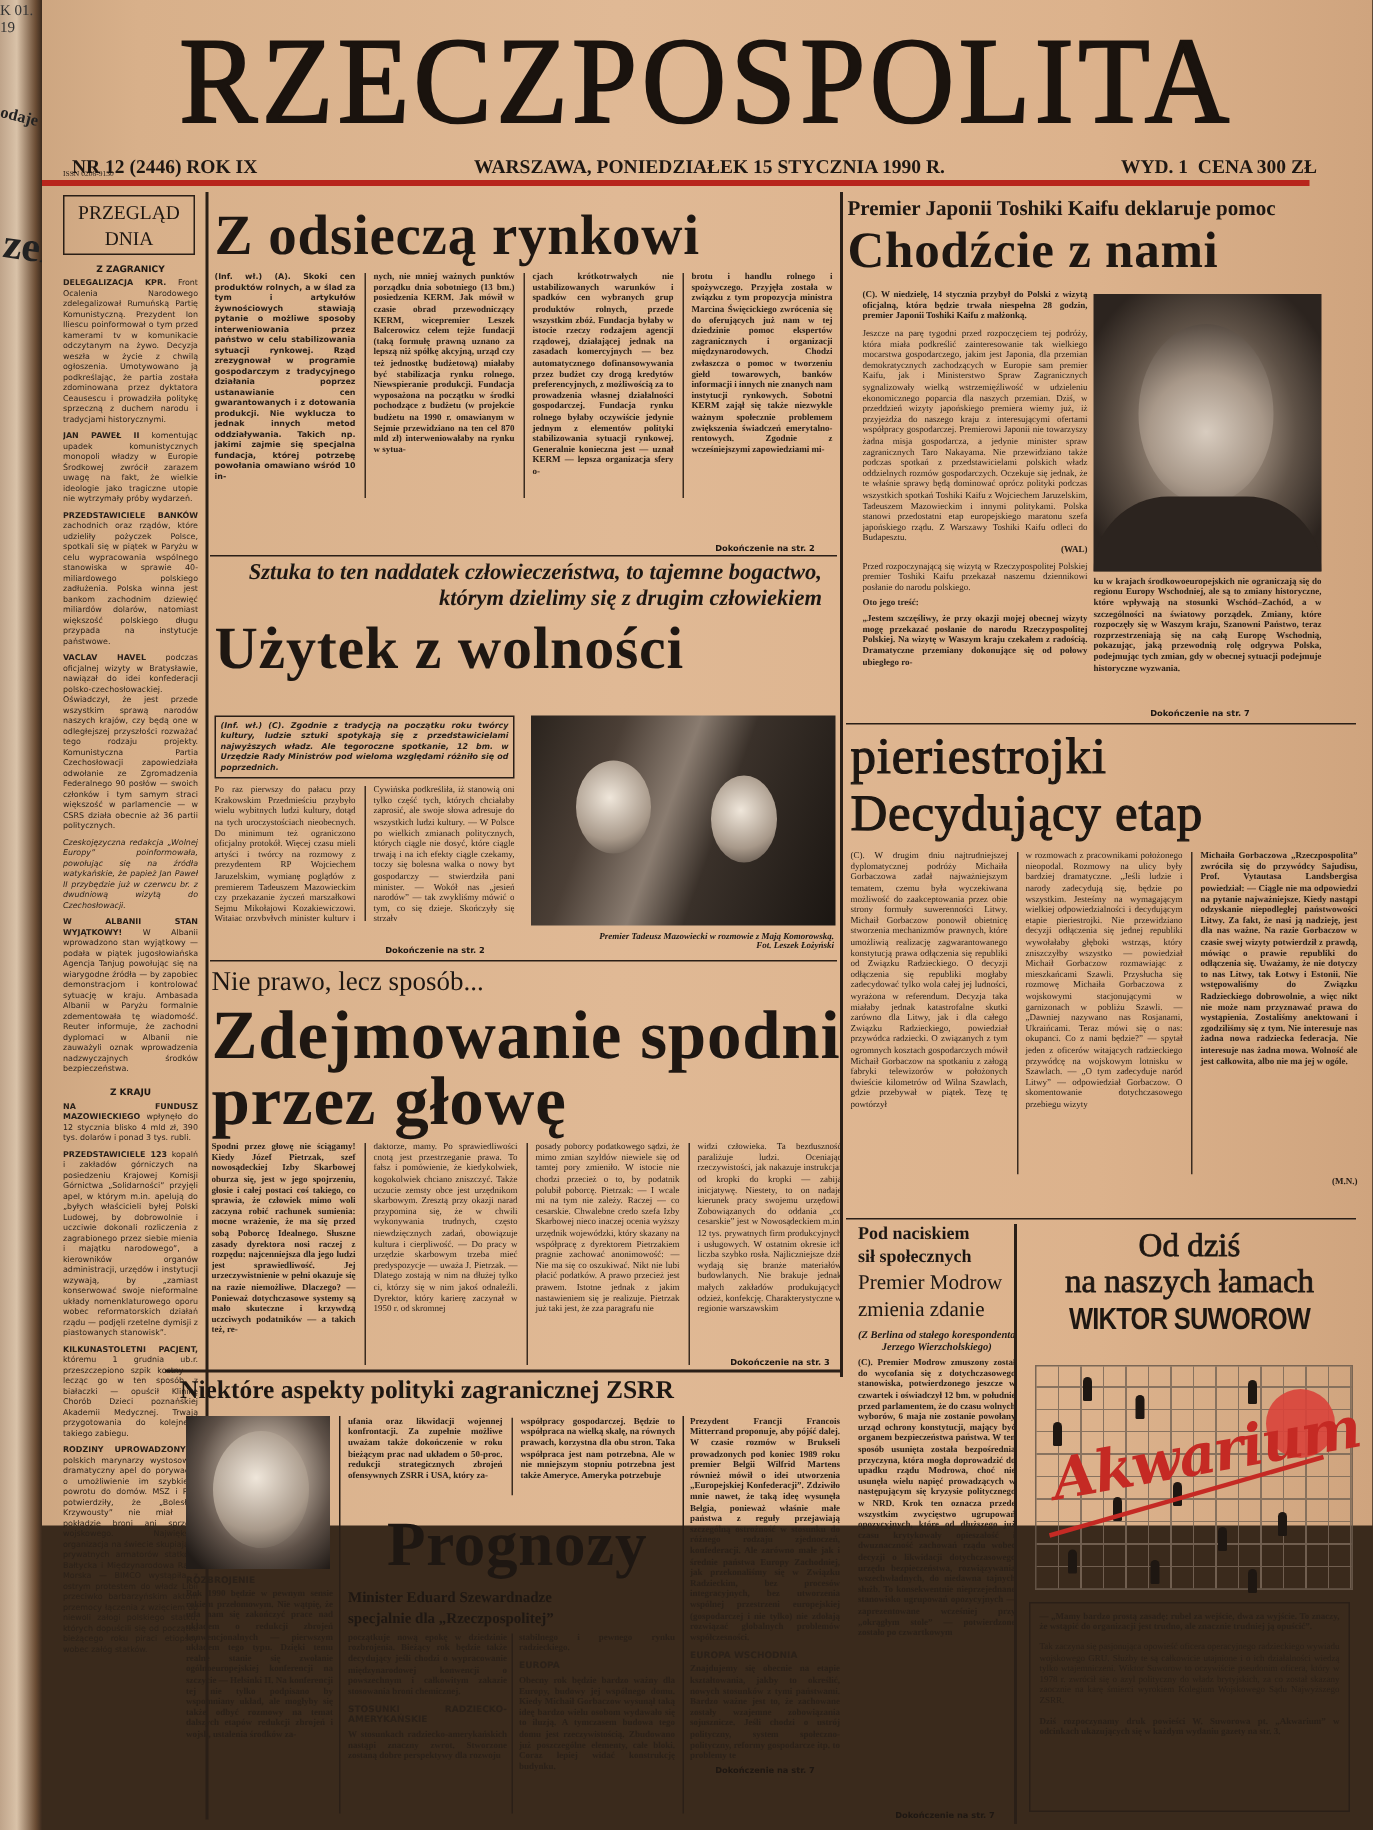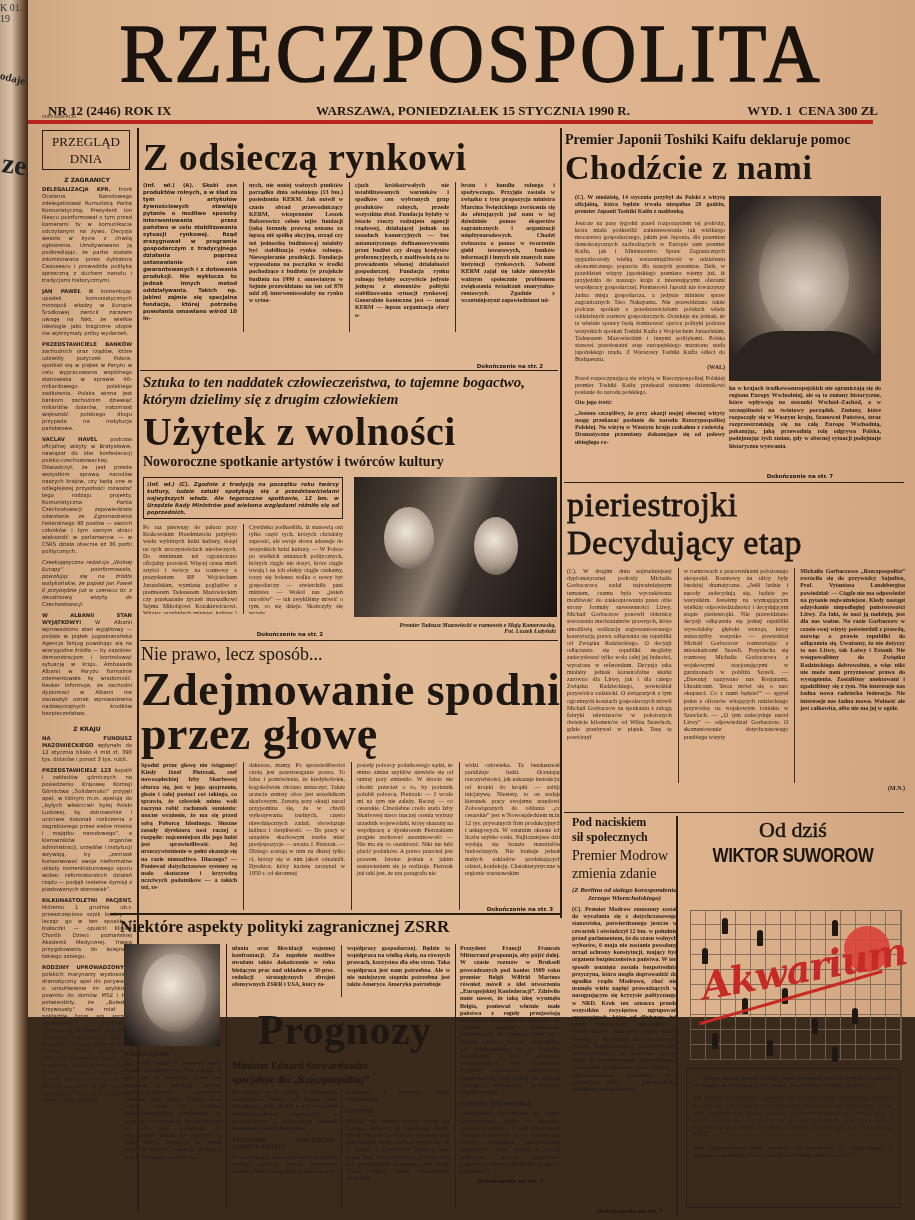--- a/index.html
+++ b/index.html
@@ -45,21 +45,21 @@
   .smalltext { font-family: "DejaVu Sans", sans-serif; font-size: 5.3px; line-height: 7px; text-align: justify; color: #2a2018; }
   .bodytext { font-family: "Liberation Serif", serif; font-size: 6px; line-height: 7.2px; text-align: justify; color: #2a2018; font-weight: bold; }
   .section { position: absolute; }
 
   
   .przeglad-box { position:absolute; left:42px; top:130px; width:88px; height:40px; border:1.5px solid #2a1f17; text-align:center; font-size:13px; line-height:17px; padding-top:2px; }
   .sub-h { font-family:"DejaVu Sans", sans-serif; font-size:6px; font-weight:bold; text-align:center; margin:4px 0 3px; }
   .lead-caps { font-weight:bold; }
 
   .kicker { font-family:"Liberation Serif", serif; font-weight:bold; font-size:17px; line-height:19px; }
-  .kicker-italic { font-family:"Liberation Serif", serif; font-style:italic; font-weight:bold; font-size:15px; line-height:17px; }
+  .kicker-italic { font-family:"Liberation Serif", serif; font-style:italic; font-weight:bold; font-size:15px; line-height:17px;text-align:right; }
   .headline { font-family:"Liberation Serif", serif; font-weight:bold; line-height:1; letter-spacing:0.5px; }
   .subhead { font-family:"Liberation Serif", serif; font-weight:bold; font-size:14px; }
 
   .cols { display:flex; gap:6px; }
   .cols > div { flex:1; }
   .cols.ruled > div + div { border-left: 1px solid #3a2c20; padding-left: 5px; }
   .continued { font-family:"DejaVu Sans", sans-serif; font-size:5.5px; font-weight:bold; text-align:center; margin-top:3px; }
 
   .photo { position:absolute; background: radial-gradient(ellipse at 50% 35%, #cfc2b4 0%, #8b7d70 40%, #3b322b 80%, #1d1814 100%); overflow:hidden; }
   .photo.kaifu { background: radial-gradient(ellipse at 50% 50%, #d7ccc0 0%, #a69585 25%, #5f5247 55%, #2c241f 85%); }
@@ -132,21 +132,20 @@
       <div class="bodytext">cjach krótkotrwałych nie ustabilizowanych warunków i spadków cen wybranych grup produktów rolnych, przede wszystkim zbóż. Fundacja byłaby w istocie rzeczy rodzajem agencji rządowej, działającej jednak na zasadach komercyjnych — bez automatycznego dofinansowywania przez budżet czy drogą kredytów preferencyjnych, z możliwością za to prowadzenia własnej działalności gospodarczej. Fundacja rynku rolnego byłaby oczywiście jedynie jednym z elementów polityki stabilizowania sytuacji rynkowej. Generalnie konieczna jest — uznał KERM — lepsza organizacja sfery o-</div>
       <div class="bodytext">brotu i handlu rolnego i spożywczego. Przyjęła została w związku z tym propozycja ministra Marcina Święcickiego zwrócenia się do oferujących już nam w tej dziedzinie pomoc ekspertów zagranicznych i organizacji międzynarodowych. Chodzi zwłaszcza o pomoc w tworzeniu giełd towarowych, banków informacji i innych nie znanych nam instytucji rynkowych. Sobotni KERM zajął się także niezwykle ważnym społecznie problemem zwiększenia świadczeń emerytalno-rentowych. Zgodnie z wcześniejszymi zapowiedziami mi-</div>
     </div>
   </div>
   <div class="continued" style="position:absolute; left:470px; top:360px; width:80px;">Dokończenie na str. 2</div>
   <div class="col-rule" style="left:140px; top:370px; width:418px; height:1px;"></div>
 
   <div class="section" style="left:143px; top:374px; width:415px; height:230px;">
     <div class="kicker-italic" style="width:405px;">Sztuka to ten naddatek człowieczeństwa, to tajemne bogactwo, którym dzielimy się z drugim człowiekiem</div>
     <div class="headline" style="font-size:40px; margin-top:4px;">Użytek z wolności</div>
-    <div class="subhead" style="margin-top:2px;">Noworoczne spotkanie artystów i twórców kultury</div>
     <div style="position:absolute; left:0; top:103px; width:200px; height:42px; border:1px solid #2a1f17; padding:3px;">
       <div class="smalltext" style="font-style:italic; font-weight:bold;">(Inf. wł.) (C). Zgodnie z tradycją na początku roku twórcy kultury, ludzie sztuki spotykają się z przedstawicielami najwyższych władz. Ale tegoroczne spotkanie, 12 bm. w Urzędzie Rady Ministrów pod wieloma względami różniło się od poprzednich.</div>
     </div>
     <div class="cols ruled" style="position:absolute; left:0; top:150px; width:200px; height:90px; overflow:hidden;">
       <div class="bodytext" style="font-weight:normal">Po raz pierwszy do pałacu przy Krakowskim Przedmieściu przybyło wielu wybitnych ludzi kultury, dotąd na tych uroczystościach nieobecnych. Do minimum też ograniczono oficjalny protokół. Więcej czasu mieli artyści i twórcy na rozmowy z prezydentem RP Wojciechem Jaruzelskim, wymianę poglądów z premierem Tadeuszem Mazowieckim czy przekazanie życzeń marszałkowi Sejmu Mikołajowi Kozakiewiczowi. Witając przybyłych minister kultury i sztuki Izabella</div>
       <div class="bodytext" style="font-weight:normal">Cywińska podkreśliła, iż stanowią oni tylko część tych, których chciałaby zaprosić, ale swoje słowa adresuje do wszystkich ludzi kultury. — W Polsce po wielkich zmianach politycznych, których ciągle nie dosyć, które ciągle trwają i na ich efekty ciągle czekamy, toczy się bolesna walka o nowy byt gospodarczy — stwierdziła pani minister. — Wokół nas „jesień narodów” — tak zwykliśmy mówić o tym, co się dzieje. Skończyły się strzały</div>
     </div>
   </div>
   <div class="continued" style="position:absolute; left:250px; top:628px; width:80px;">Dokończenie na str. 2</div>
   <div class="photo mazowiecki" style="left:354px; top:477px; width:203px; height:140px;">
@@ -221,20 +220,21 @@
     </div>
     <div class="caption" style="text-align:center; font-size:7px; margin:3px 0 4px;">(Z Berlina od stałego korespondenta Jerzego Wierzcholskiego)</div>
     <div class="bodytext" style="height:290px; overflow:hidden;">(C). Premier Modrow zmuszony został do wycofania się z dotychczasowego stanowiska, potwierdzonego jeszcze w czwartek i oświadczył 12 bm. w południe przed parlamentem, że do czasu wolnych wyborów, 6 maja nie zostanie powołany urząd ochrony konstytucji, mający być organem bezpieczeństwa państwa. W ten sposób usunięta została bezpośrednia przyczyna, która mogła doprowadzić do upadku rządu Modrowa, choć nie usunęła wielu napięć prowadzących w następującym się kryzysie politycznego w NRD. Krok ten oznacza przede wszystkim zwycięstwo ugrupowań opozycyjnych, które od dłuższego już czasu krytykowały opieszałość i dwuznaczność zachowań rządu wobec decyzji o likwidacji dotychczasowego urzędu bezpieczeństwa, rozwiązywania wszechwładnych, do niedawna tajnych służb. To konsekwentnie nieprzejednane stanowisko ugrupowań opozycyjnych — zaprezentowane wcześniej przy „okrągłym stole” — potwierdzone zostało po czwartkowym</div>
   </div>
   <div class="continued" style="position:absolute; left:590px; top:1205px; width:80px;">Dokończenie na str. 7</div>
   <div class="col-rule" style="left:676px; top:816px; width:1.5px; height:400px;"></div>
 
   <div class="promo-box">
     <div class="promo-title" style="font-weight:normal; -webkit-text-stroke:0.5px #1e1712;">
       <div>Od dziś</div>
+      <div>na naszych łamach</div>
     </div>
     <div class="promo-author">WIKTOR SUWOROW</div>
     <div class="maze"></div>
     <div class="red-sun"></div>
     <div class="figure" style="left:40px; top:100px;"></div>
     <div class="figure" style="left:75px; top:112px;"></div>
     <div class="figure" style="left:150px; top:102px;"></div>
     <div class="figure" style="left:20px; top:130px;"></div>
     <div class="figure" style="left:60px; top:180px;"></div>
     <div class="figure" style="left:100px; top:170px;"></div>

